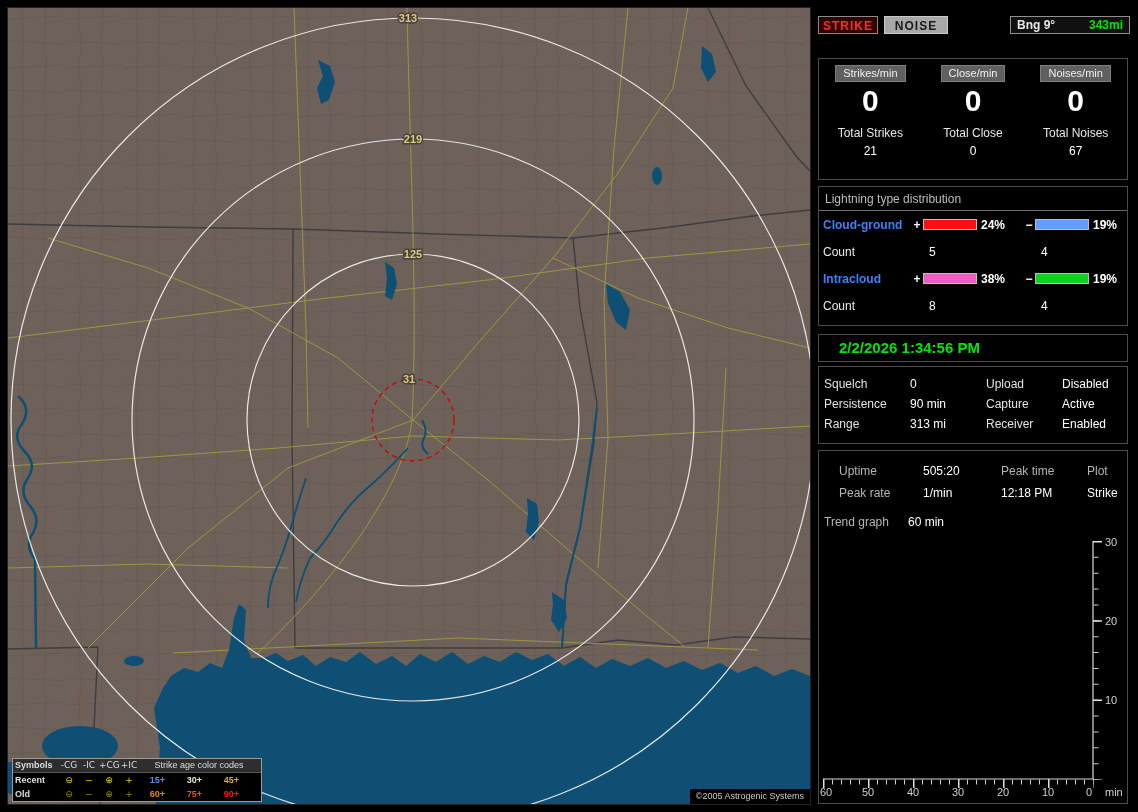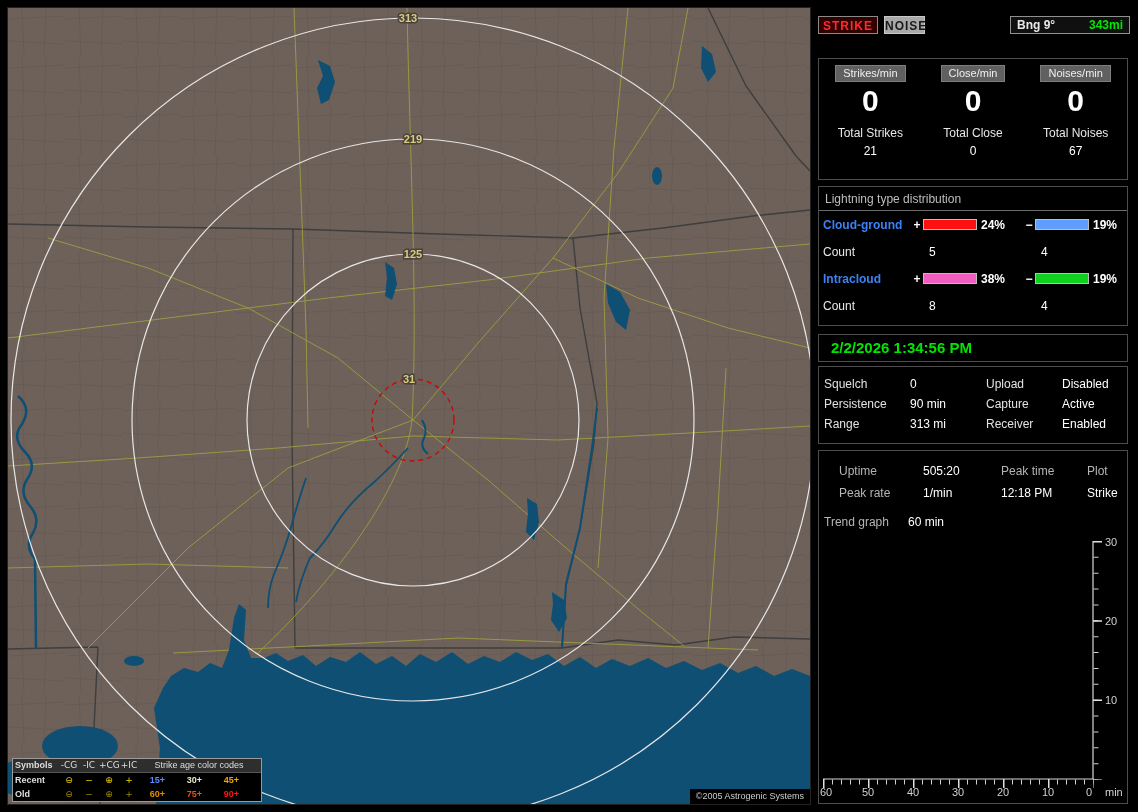--- a/index.html
+++ b/index.html
@@ -24,21 +24,21 @@
   .ag-r0 { color:#5f8bff; } .ag-r1 { color:#ece7c4; } .ag-r2 { color:#f0a800; }
   .ag-o0 { color:#e78a00; } .ag-o1 { color:#ef5010; } .ag-o2 { color:#ff1414; }
 
   
   .panel { position:absolute; left:818px; top:8px; width:312px; height:796px; color:#e8e8e8; font-size:12px; }
   .box { position:absolute; left:0; width:310px; border:1px solid #4d4d4d; background:#000; box-sizing:border-box;justify-content:center; }
 
   .btnrow { position:absolute; top:8px; left:0; width:312px; height:18px; }
   .btn { position:absolute; top:0; height:18px; line-height:18px; text-align:center; font-weight:bold; font-size:12px; box-sizing:border-box; cursor:pointer; }
   .btn.strike { left:0; width:60px; background:#330000; border:1px solid #8a8a8a; color:#ff2a2a; letter-spacing:1px; }
-  .btn.noise  { left:66px; width:41px; background:#a8a8a8; border:1px solid #c8c8c8; color:#1a1a1a; letter-spacing:1px; }
+  .btn.noise  { left:66px; width:64px; background:#a8a8a8; border:1px solid #c8c8c8; color:#1a1a1a; letter-spacing:1px; }
   .bngbox { position:absolute; right:0; top:0; width:120px; height:18px; border:1px solid #909090; background:#101010; box-sizing:border-box; display:flex; justify-content:space-between; align-items:center; padding:0 6px; font-weight:bold; }
   .green { color:#00e600; }
   .gray  { color:#8f8f8f; }
 
   .box.counters { top:50px; height:122px; display:flex; }
   .counter { width:33.33%; text-align:center; }
   .chip { display:inline-block; margin-top:6px; background:#606060; color:#efefef; border:1px solid #7e7e7e; padding:1px 7px 2px 7px; font-size:11px; cursor:pointer; }
   .bigval { font-size:30px; font-weight:bold; color:#fff; line-height:34px; margin-top:2px; }
   .tlabel { font-size:12px; color:#e8e8e8; margin-top:8px; }
   .tval { font-size:12px; color:#fff; margin-top:4px; }
@@ -49,21 +49,21 @@
   .dlabel { font-weight:bold; color:#3b82f6; }
   .sign { text-align:center; color:#fff; font-weight:bold; }
   .bar { width:54px; height:11px; border:1px solid #bdbdbd; box-sizing:border-box; }
   .fill-red { background:#ff1010; } .fill-blue { background:#5f9dff; }
   .fill-pink { background:#f05fc0; } .fill-green { background:#10d020; }
   .pct { font-weight:bold; color:#fff; }
   .gc3 { grid-column:3; padding-left:6px; color:#fff; }
   .gc6 { grid-column:6; padding-left:6px; color:#fff; }
   .gc1 { grid-column:1; color:#e8e8e8; }
 
-  .box.time { top:326px; height:28px; line-height:26px; padding:0 12px; font-size:15px; font-weight:bold; color:#00e600; }
+  .box.time { top:326px; height:28px; line-height:26px; padding:0 20px; font-size:15px; font-weight:bold; color:#00e600; }
 
   .box.settings { top:358px; height:78px; padding-top:7px; }
   .srow { display:grid; grid-template-columns:86px 76px 76px 62px; align-items:center; height:20px; padding:0 5px; }
   .slab { color:#e2e2e2; }
   .sval { color:#fff; }
 
   .box.stats { top:442px; height:354px; padding-top:9px; }
   .strow { display:grid; grid-template-columns:84px 78px 86px 52px; align-items:center; height:22px; padding:0 5px;margin-left:15px; }
   .glab { color:#b5b5b5; }
   .gval { color:#fff; }

